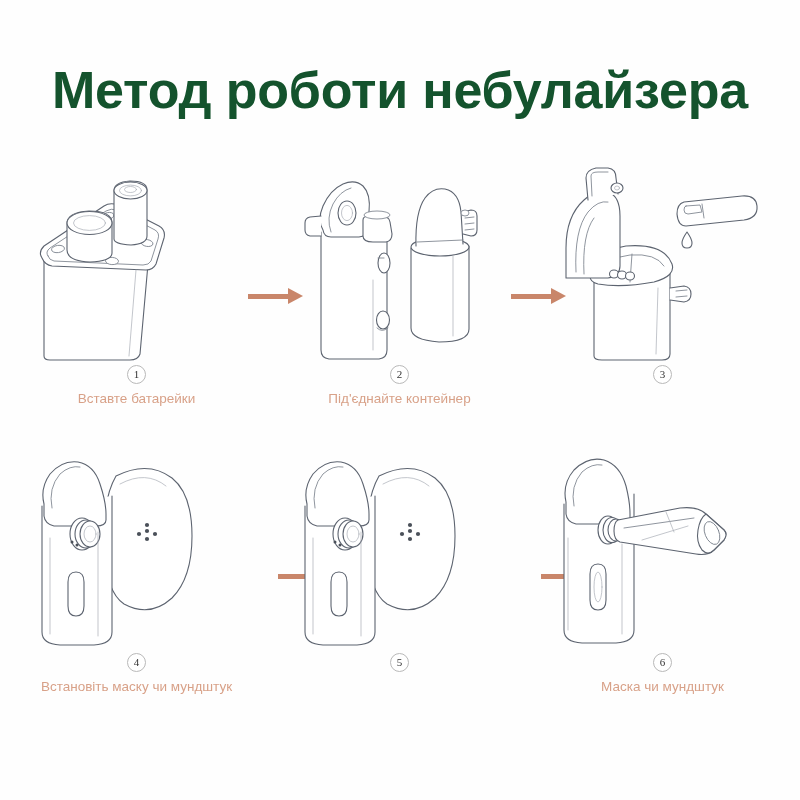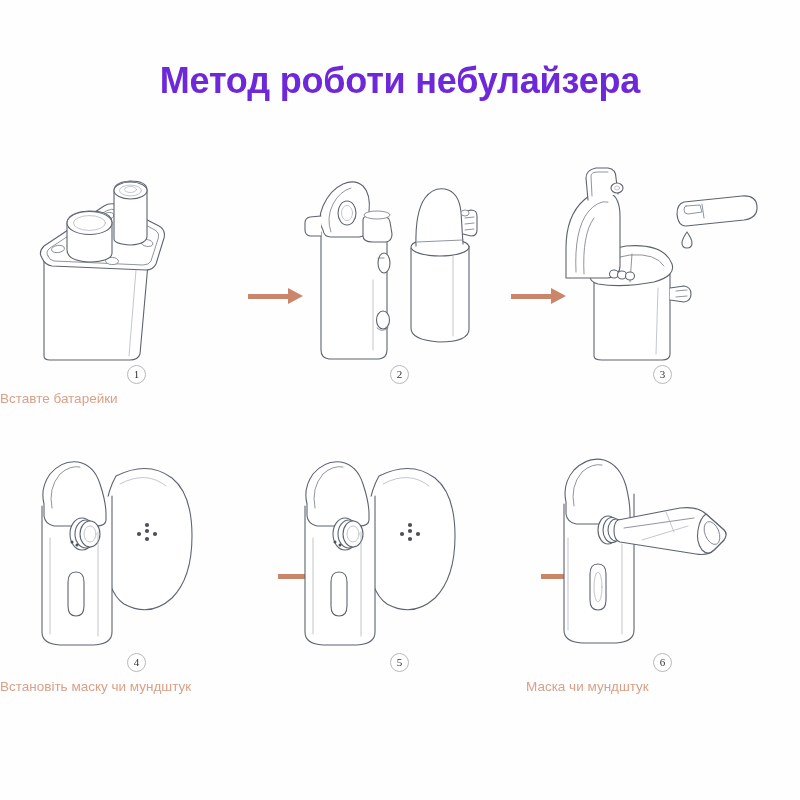--- a/index.html
+++ b/index.html
@@ -20,23 +20,23 @@
     inset: 0;
     background: #fefefe;
   }
 
   .page-title {
     position: absolute;
     top: 60px;
     left: 0;
     width: 800px;
     text-align: center;
-    font-size: 36px;
+    font-size: 52px;
     font-weight: bold;
-    color: #6d28d9;
+    color: #14532d;
     letter-spacing: -0.2px;
     white-space: nowrap;
   }
 
   .steps-grid {
     position: absolute;
     top: 160px;
     left: 0;
     width: 800px;
   }
@@ -92,21 +92,21 @@
     font-family: "Liberation Serif", serif;
     background: #ffffff;
     vertical-align: middle;
   }
 
   .step-caption {
     position: absolute;
     top: 231px;
     left: -20px;
     width: 273px;
-    text-align: left;
+    text-align: center;
     font-size: 13.5px;
     color: #d8a188;
     white-space: nowrap;
   }
 
   .arrow {
     position: absolute;
     width: 56px;
     height: 16px;
   }
@@ -224,20 +224,21 @@
 
             <path class="fill-w" d="M180 52 L188 50 Q194 50 194 56 L194 70 Q194 76 188 76 L180 74"></path>
             <path class="ln-thin" d="M182 58 L191 57 M182 64 L191 63 M182 70 L191 69"></path>
             <ellipse class="fill-w-thin" cx="182" cy="53" rx="4" ry="3"></ellipse>
             <path class="ln-faint" d="M170 96 L170 176"></path>
           </svg>
         </div>
         <div class="step-num">
           <span class="bubble">2</span>
         </div>
+        <div class="step-caption">Під'єднайте контейнер</div>
       </div>
 
       <div class="arrow row1-b">
         <div class="shaft"></div>
         <div class="head"></div>
       </div>
 
       <div class="step-cell col-3">
         <div class="art">
           <svg viewBox="0 0 233 200">

